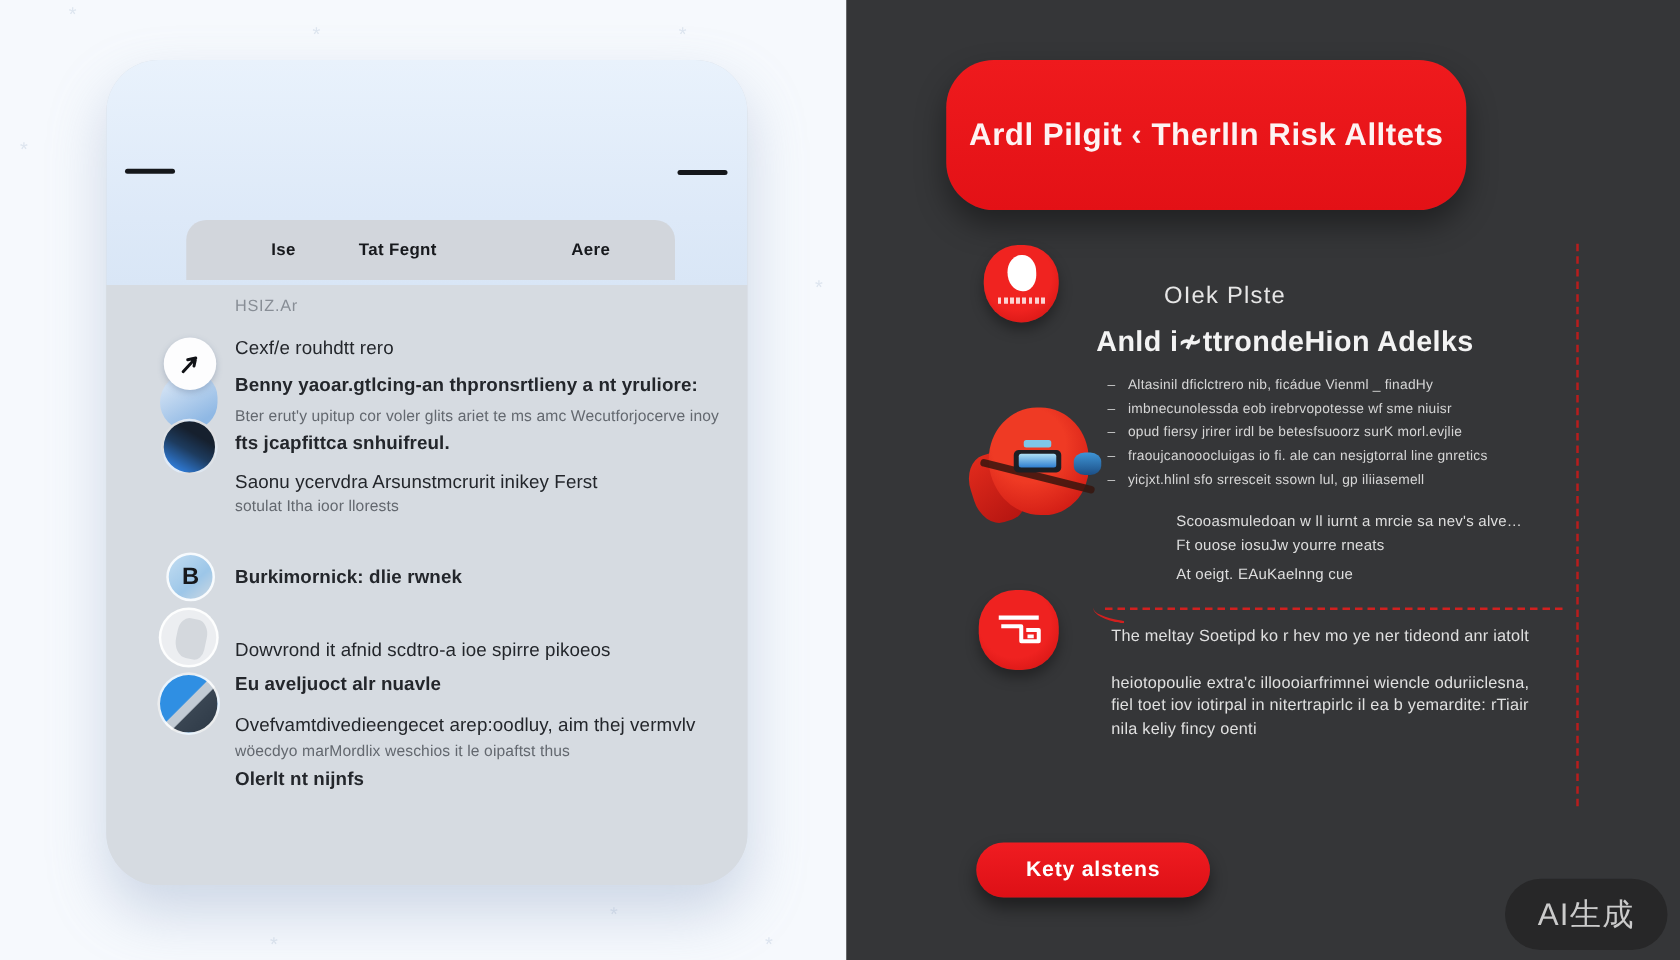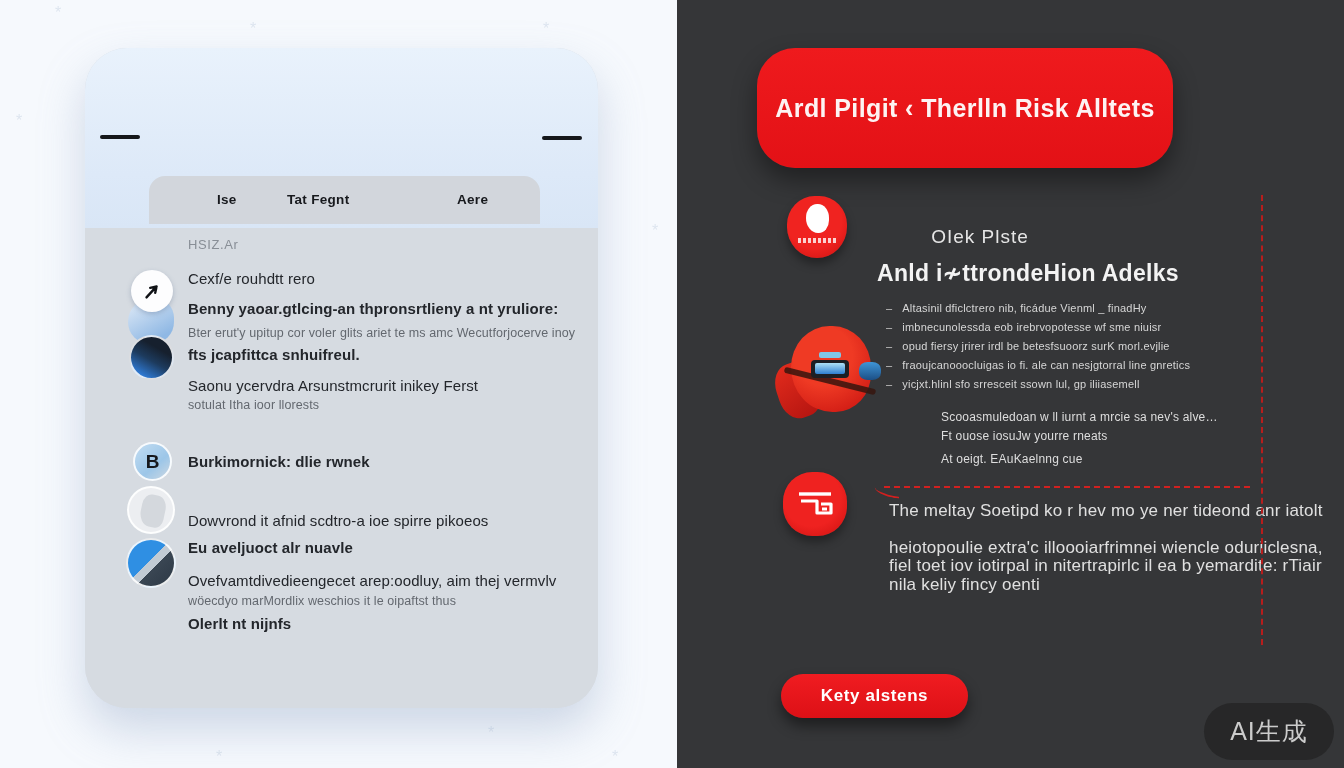--- a/index.html
+++ b/index.html
@@ -98,21 +98,21 @@
     letter-spacing:.2px; white-space:nowrap; }
   .bullet .bm { margin-right:10px; color:#c9c9c9; }
 
   .note { position:absolute; left:222px; color:#dedede; font-size:12px; white-space:nowrap; letter-spacing:.2px;margin-left:42px; }
 
   .dashed-hr { position:absolute; left:207px; top:486px; width:366px; height:0;
     border-top:2px dashed #d1201f; }
   .hr-swoosh { position:absolute; left:197px; top:487px; width:26px; height:10px;
     border-bottom:2.5px solid #d1201f; border-radius:0 0 0 90%; transform:rotate(8deg); }
 
-  .pline { position:absolute; left:212px; color:#e0e0e0; font-size:17px; white-space:nowrap; letter-spacing:.2px; }
+  .pline { position:absolute; left:212px; color:#e0e0e0; font-size:13px; white-space:nowrap; letter-spacing:.2px; }
 
   .v-dashes { position:absolute; left:584px; top:195px; height:450px; width:0;
     border-left:2.5px dashed #b81d1c; }
 
   .cta-button { position:absolute; left:104px; top:674px; width:187px; height:44px;
     background:linear-gradient(180deg,#f01c21,#dd1016); border-radius:22px;
     box-shadow:0 8px 14px rgba(0,0,0,.45);
     display:flex; align-items:center; justify-content:center;
     color:#ffffff; font-size:17px; font-weight:700; letter-spacing:.6px; cursor:pointer; }
 

